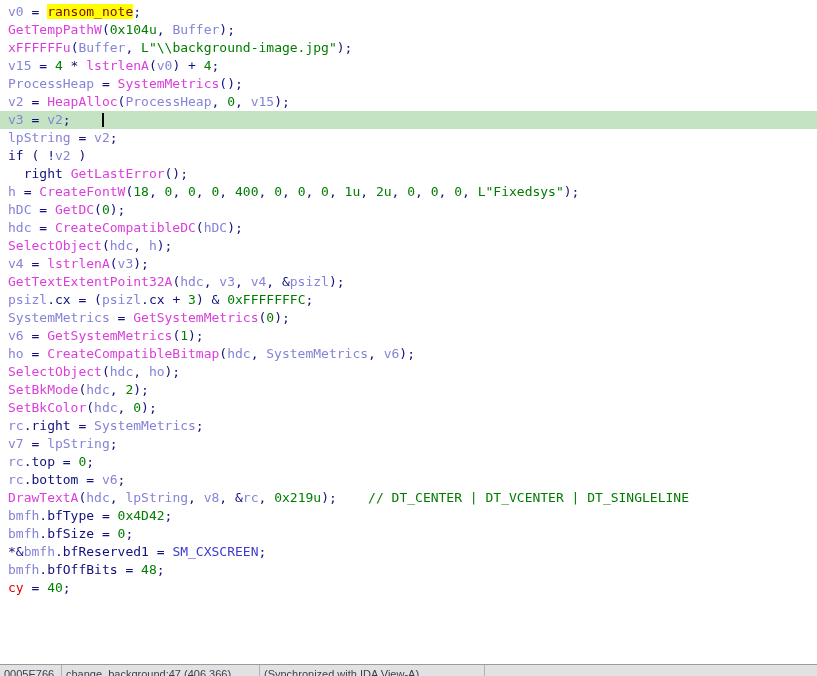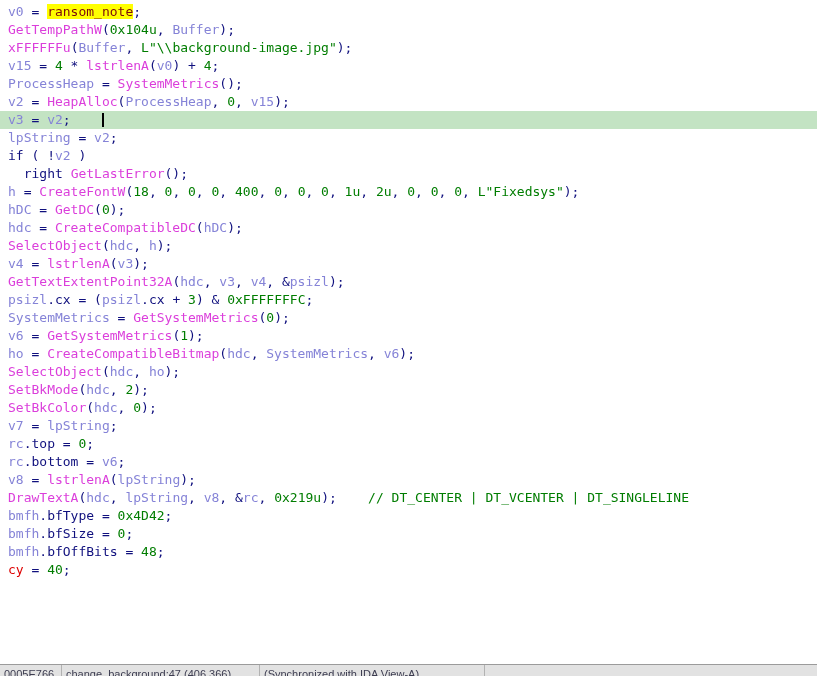--- a/index.html
+++ b/index.html
@@ -74,27 +74,28 @@
       <div class="line"><span class="tok-f">SelectObject</span><span class="tok-nv">(</span><span class="tok-v">hdc</span><span class="tok-nv">, </span><span class="tok-v">h</span><span class="tok-nv">);</span></div>
       <div class="line"><span class="tok-v">v4</span><span class="tok-nv"> = </span><span class="tok-f">lstrlenA</span><span class="tok-nv">(</span><span class="tok-v">v3</span><span class="tok-nv">);</span></div>
       <div class="line"><span class="tok-f">GetTextExtentPoint32A</span><span class="tok-nv">(</span><span class="tok-v">hdc</span><span class="tok-nv">, </span><span class="tok-v">v3</span><span class="tok-nv">, </span><span class="tok-v">v4</span><span class="tok-nv">, &amp;</span><span class="tok-v">psizl</span><span class="tok-nv">);</span></div>
       <div class="line"><span class="tok-v">psizl</span><span class="tok-nv">.cx = (</span><span class="tok-v">psizl</span><span class="tok-nv">.cx + </span><span class="tok-g">3</span><span class="tok-nv">) &amp; </span><span class="tok-g">0xFFFFFFFC</span><span class="tok-nv">;</span></div>
       <div class="line"><span class="tok-v">SystemMetrics</span><span class="tok-nv"> = </span><span class="tok-f">GetSystemMetrics</span><span class="tok-nv">(</span><span class="tok-g">0</span><span class="tok-nv">);</span></div>
       <div class="line"><span class="tok-v">v6</span><span class="tok-nv"> = </span><span class="tok-f">GetSystemMetrics</span><span class="tok-nv">(</span><span class="tok-g">1</span><span class="tok-nv">);</span></div>
       <div class="line"><span class="tok-v">ho</span><span class="tok-nv"> = </span><span class="tok-f">CreateCompatibleBitmap</span><span class="tok-nv">(</span><span class="tok-v">hdc</span><span class="tok-nv">, </span><span class="tok-v">SystemMetrics</span><span class="tok-nv">, </span><span class="tok-v">v6</span><span class="tok-nv">);</span></div>
       <div class="line"><span class="tok-f">SelectObject</span><span class="tok-nv">(</span><span class="tok-v">hdc</span><span class="tok-nv">, </span><span class="tok-v">ho</span><span class="tok-nv">);</span></div>
       <div class="line"><span class="tok-f">SetBkMode</span><span class="tok-nv">(</span><span class="tok-v">hdc</span><span class="tok-nv">, </span><span class="tok-g">2</span><span class="tok-nv">);</span></div>
       <div class="line"><span class="tok-f">SetBkColor</span><span class="tok-nv">(</span><span class="tok-v">hdc</span><span class="tok-nv">, </span><span class="tok-g">0</span><span class="tok-nv">);</span></div>
+      <div class="line"><span class="tok-v">rc</span><span class="tok-nv">.right = </span><span class="tok-v">SystemMetrics</span><span class="tok-nv">;</span></div>
       <div class="line"><span class="tok-v">v7</span><span class="tok-nv"> = </span><span class="tok-v">lpString</span><span class="tok-nv">;</span></div>
       <div class="line"><span class="tok-v">rc</span><span class="tok-nv">.top = </span><span class="tok-g">0</span><span class="tok-nv">;</span></div>
       <div class="line"><span class="tok-v">rc</span><span class="tok-nv">.bottom = </span><span class="tok-v">v6</span><span class="tok-nv">;</span></div>
-      <div class="line"><span class="tok-v">v8</span><span class="tok-nv"> = </span><span class="tok-f">lstrlenA</span><span class="tok-nv">(</span><span class="tok-v">lpString</span><span class="tok-nv">);</span></div>
       <div class="line"><span class="tok-f">DrawTextA</span><span class="tok-nv">(</span><span class="tok-v">hdc</span><span class="tok-nv">, </span><span class="tok-v">lpString</span><span class="tok-nv">, </span><span class="tok-v">v8</span><span class="tok-nv">, &amp;</span><span class="tok-v">rc</span><span class="tok-nv">, </span><span class="tok-g">0x219u</span><span class="tok-nv">);    </span><span class="tok-g">// DT_CENTER | DT_VCENTER | DT_SINGLELINE</span></div>
       <div class="line"><span class="tok-v">bmfh</span><span class="tok-nv">.bfType = </span><span class="tok-g">0x4D42</span><span class="tok-nv">;</span></div>
       <div class="line"><span class="tok-v">bmfh</span><span class="tok-nv">.bfSize = </span><span class="tok-g">0</span><span class="tok-nv">;</span></div>
+      <div class="line"><span class="tok-nv">*&amp;</span><span class="tok-v">bmfh</span><span class="tok-nv">.bfReserved1 = </span><span class="tok-m">SM_CXSCREEN</span><span class="tok-nv">;</span></div>
       <div class="line"><span class="tok-v">bmfh</span><span class="tok-nv">.bfOffBits = </span><span class="tok-g">48</span><span class="tok-nv">;</span></div>
       <div class="line"><span class="tok-r">cy</span><span class="tok-nv"> = </span><span class="tok-g">40</span><span class="tok-nv">;</span></div>
     </div>
   <div class="statusbar">
     <div class="cell c1">0005E766</div>
     <div class="cell c2">change_background:47 (406,366)</div>
     <div class="cell c3">(Synchronized with IDA View-A)</div>
     <div class="cell fill"></div>
   </div>
 </div>

